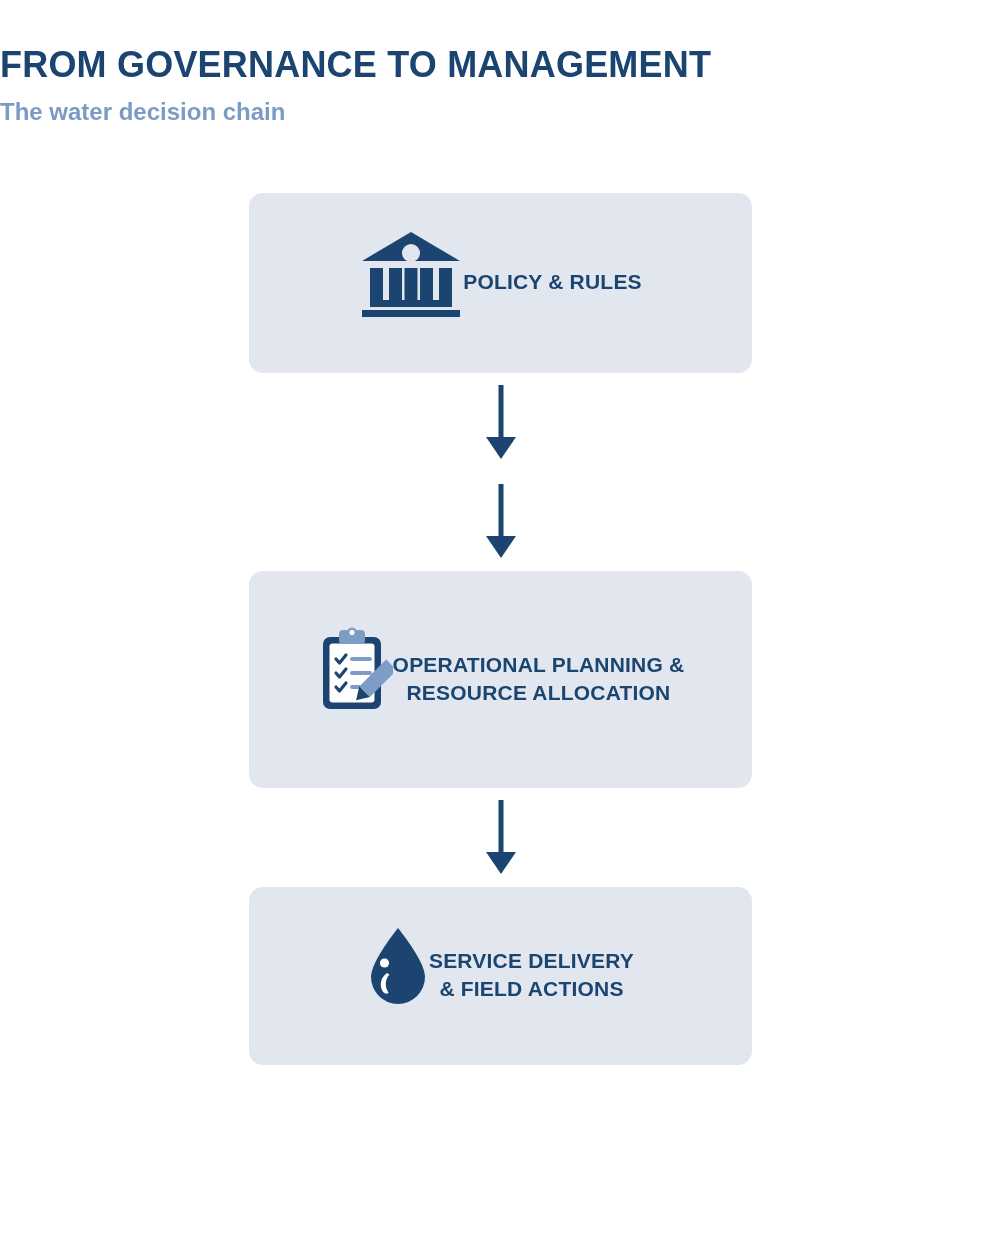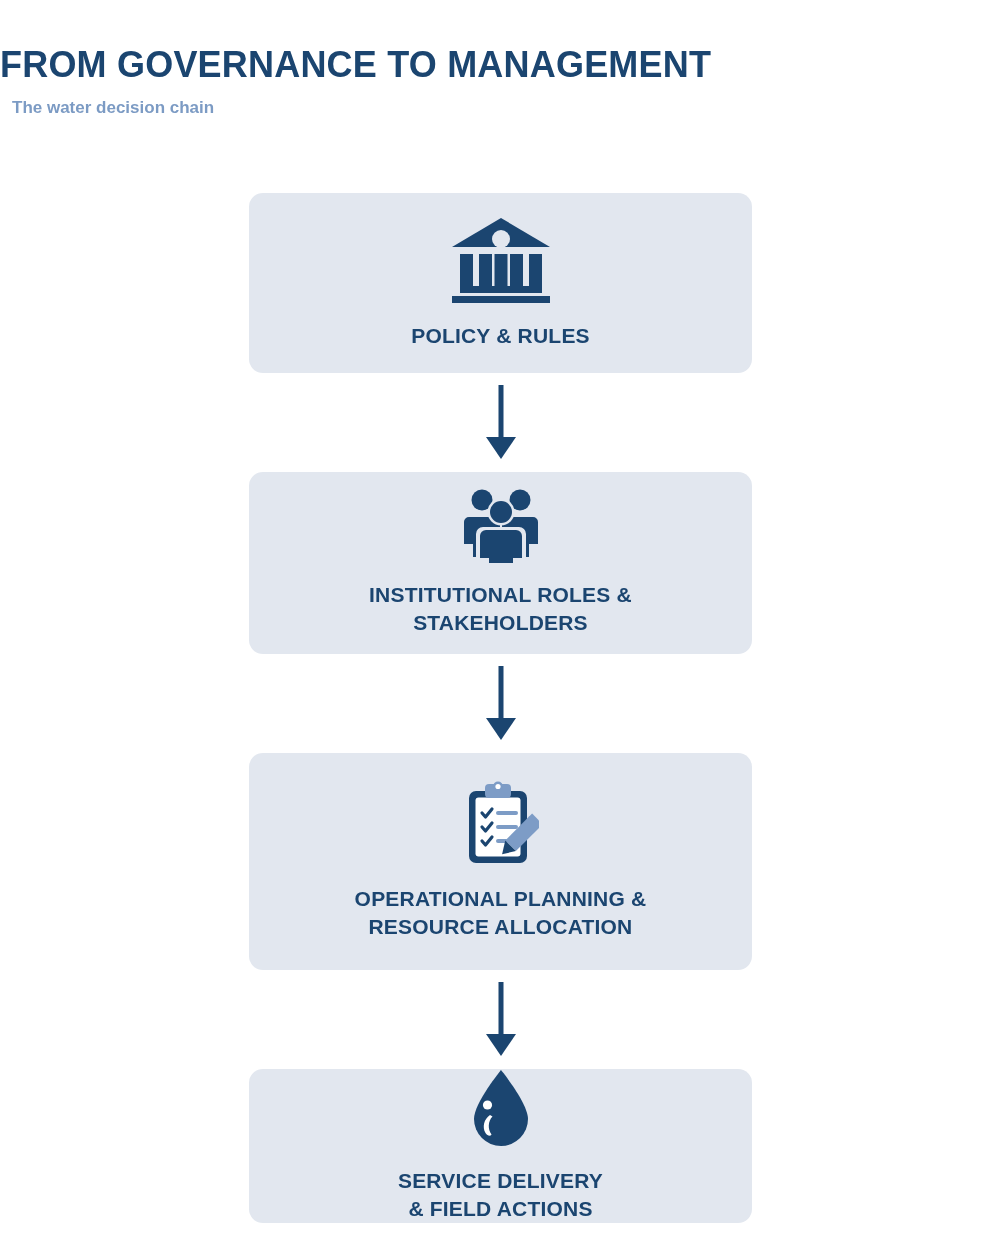--- a/index.html
+++ b/index.html
@@ -30,41 +30,40 @@
   }
   .title {
     margin: 0;
     font-size: 36px;
     font-weight: bold;
     letter-spacing: 0.2px;
     color: #1B4570;
     line-height: 1.15;
   }
   .subtitle {
-    margin: 13px 0 0 12px;
-    font-size: 17px;
+    margin: 13px 0 0 0;
+    font-size: 24px;
     font-weight: bold;
     color: #7C9BC4;
     line-height: 1.2;
   }
 
   
   .flow {
     position: absolute;
     left: 249px;
     top: 193px;
     width: 503px;
   }
 
   .card {
     background: #E2E7EF;
     border-radius: 14px;
     box-sizing: border-box;
     display: flex;
-    flex-direction: column;
     align-items: center;
     justify-content: center;
     padding: 22px 26px 24px 26px;
   }
   .card-icon {
     display: block;
     margin-bottom: 14px;
   }
   .card-label {
     margin: 0;
@@ -73,21 +72,21 @@
     color: #1B4570;
     text-align: center;
     line-height: 1.33;
     letter-spacing: 0.2px;
     white-space: pre-line;
   }
 
   .card-1 { height: 180px; }
   .card-2 { height: 182px; }
   .card-3 { height: 217px; }
-  .card-4 { height: 154px; }
+  .card-4 { height: 178px; }
 
   
   .connector {
     height: 99px;
     display: flex;
     align-items: center;
     justify-content: center;
   }
   .connector svg { display: block; }
 </style>
@@ -125,40 +124,20 @@
 
     <div class="connector">
       <span>
         <svg width="34" height="76" viewBox="0 0 34 76" aria-hidden="true">
           <rect x="14.5" y="0" width="5" height="56" fill="#1B4570"></rect>
           <path d="M17 74 L2 52 L32 52 Z" fill="#1B4570"></path>
         </svg>
       </span>
     </div>
 
-    <div class="card card-2">
-      <span class="card-icon">
-        <svg width="78" height="76" viewBox="0 0 78 76" aria-hidden="true">
-
-          <circle cx="20" cy="13" r="10.5" fill="#1B4570"></circle>
-          <path d="M7 30 h26 a5 5 0 0 1 5 5 v22 h-9 v13 h-18 v-13 h-9 v-22 a5 5 0 0 1 5 -5 z" fill="#1B4570"></path>
-
-          <circle cx="58" cy="13" r="10.5" fill="#1B4570"></circle>
-          <path d="M45 30 h26 a5 5 0 0 1 5 5 v22 h-9 v13 h-18 v-13 h-9 v-22 a5 5 0 0 1 5 -5 z" fill="#1B4570"></path>
-
-          <circle cx="39" cy="25" r="13.5" fill="#E2E7EF"></circle>
-          <path d="M21 40 h36 a7 7 0 0 1 7 7 v25 h-11 v19 h-28 v-19 h-11 v-25 a7 7 0 0 1 7 -7 z" fill="#E2E7EF"></path>
-
-          <circle cx="39" cy="25" r="11" fill="#1B4570"></circle>
-          <path d="M24 43 h30 a6 6 0 0 1 6 6 v22 h-9 v21 h-24 v-21 h-9 v-22 a6 6 0 0 1 6 -6 z" fill="#1B4570"></path>
-        </svg>
-      </span>
-      <p class="card-label">INSTITUTIONAL ROLES &amp;
-STAKEHOLDERS</p>
-    </div>
 
     <div class="connector">
       <span>
         <svg width="34" height="76" viewBox="0 0 34 76" aria-hidden="true">
           <rect x="14.5" y="0" width="5" height="56" fill="#1B4570"></rect>
           <path d="M17 74 L2 52 L32 52 Z" fill="#1B4570"></path>
         </svg>
       </span>
     </div>
 

